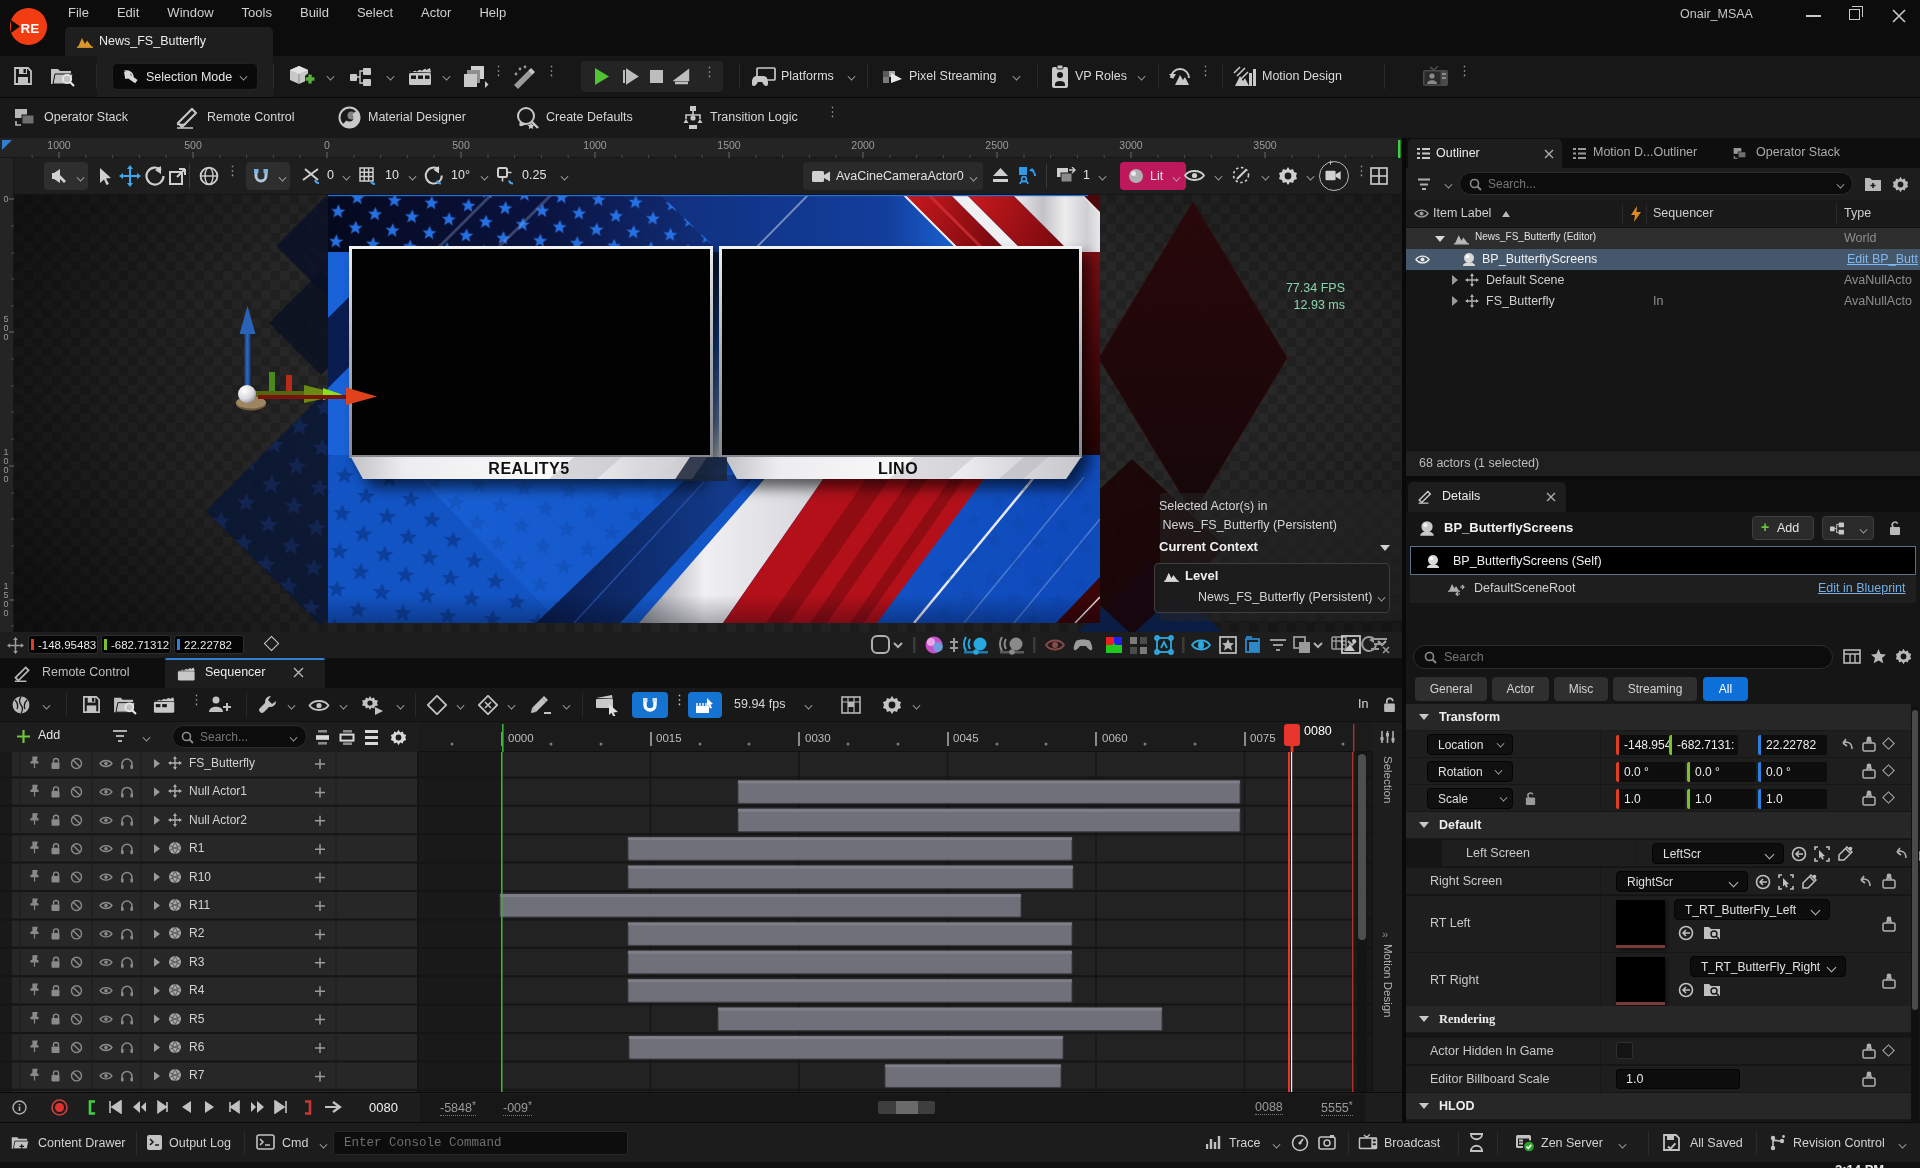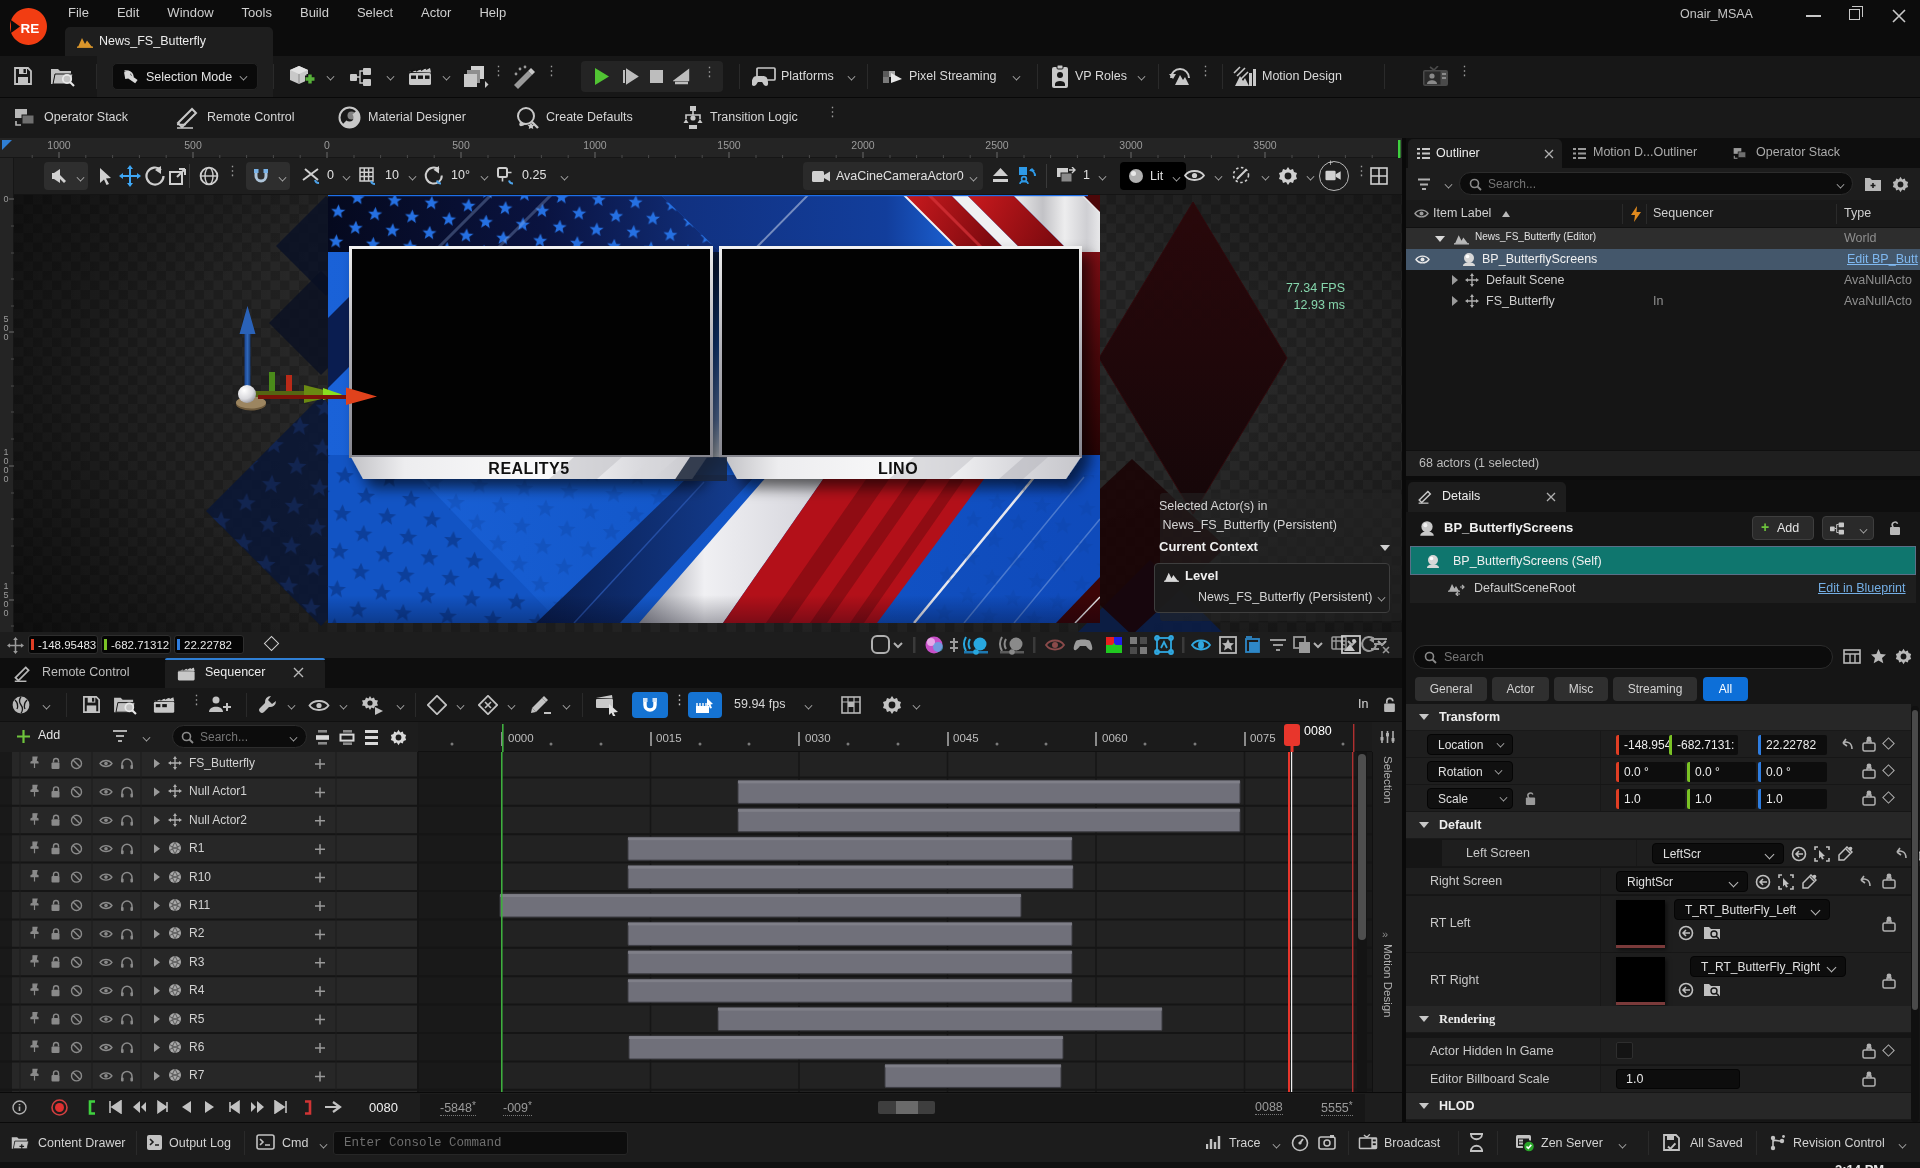--- a/index.html
+++ b/index.html
@@ -416,21 +416,21 @@
     <div class="sep abs" style="left:1032px;top:6px;height:24px;background:#3a3a3a;"></div>
 
     <svg class="abs" style="left:1042px;top:9px;" width="20" height="17" viewBox="0 0 20 17">
       <rect x="1" y="1" width="11" height="9" fill="#cfcfcf"></rect>
           <rect x="5" y="6" width="11" height="9" fill="#8a8a8a" stroke="#1e1e1e"></rect>
       <path d="M13 3 h6 M16 0 l3 3 l-3 3" stroke="#cfcfcf" stroke-width="1.4" fill="none"></path>
     </svg>
     <div class="abs txt" style="left:1069px;top:10px;font-size:12.5px;color:#e0e0e0;">1</div>
     <span class="chev abs" style="left:1080px;top:15px;"></span>
 
-    <div class="abs" style="left:1106px;top:4px;width:66px;height:28px;background:#000000;border-radius:4px;">
+    <div class="abs" style="left:1106px;top:4px;width:66px;height:28px;background:#be185d;border-radius:4px;">
       <svg class="abs" style="left:8px;top:6px;" width="16" height="16" viewBox="0 0 16 16">
             <circle cx="8" cy="8" r="7" fill="#b0b0b0"></circle>
             <circle cx="5.5" cy="5.5" r="2.5" fill="#e8e8e8"></circle>
           </svg>
       <div class="abs txt" style="left:30px;top:7px;font-size:12.5px;color:#e0e0e0;">Lit</div>
       <span class="chev abs" style="left:48px;top:12px;"></span>
     </div>
 
     <svg class="abs" style="left:1170px;top:10px;" width="21" height="15" viewBox="0 0 21 15">
       <path d="M1 7.5 C5 1.5 16 1.5 20 7.5 C16 13.5 5 13.5 1 7.5 Z" fill="none" stroke="#cfcfcf" stroke-width="1.8"></path>
@@ -1509,21 +1509,21 @@
           <rect x="13" y="11" width="8" height="7" rx="1" fill="#c8c8c8"></rect>
           <path d="M7 9 H10 V3 H13 M10 9 V15 H13" stroke="#c8c8c8" stroke-width="1.4" fill="none"></path>
         </svg>
       <span class="chev abs" style="left:32px;top:9px;"></span>
     </div>
     <svg class="abs" style="left:482px;top:8px;" width="14" height="16" viewBox="0 0 14 15">
         <rect x="2" y="6.5" width="10" height="8" rx="1" fill="#b8b8b8"></rect>
         <path d="M4.5 6.5 V4.5 a2.8 2.8 0 0 1 5.6 0" fill="none" stroke="#b8b8b8" stroke-width="1.6" transform="rotate(-25 7 5)"></path>
       </svg>
   </div>
-  <div class="abs" style="left:4px;top:408px;width:506px;height:29px;background:#0f766e;border:1px solid #5a7088;">
+  <div class="abs" style="left:4px;top:408px;width:506px;height:29px;background:#000000;border:1px solid #5a7088;">
     <svg class="abs" style="left:14px;top:7px;" width="16" height="15" viewBox="0 0 16 15">
         <circle cx="8" cy="6" r="5" fill="#d8d8d8"></circle>
         <circle cx="6.5" cy="4.5" r="1.8" fill="#fff"></circle>
         <path d="M2 14 C2 9 14 9 14 14 Z" fill="#d8d8d8"></path>
       </svg>
     <div class="abs txt" style="left:42px;top:7px;font-size:12.5px;color:#f0f0f0;">BP_ButterflyScreens (Self)</div>
   </div>
   <div class="abs" style="left:4px;top:437px;width:506px;height:28px;background:#1e1e1e;">
     <svg class="abs" style="left:38px;top:7px;" width="17" height="14" viewBox="0 0 17 14">
         <path d="M1 9 L4 2 L6.5 6.5 L8 4 L11 9 Z" fill="#b0b0b0"></path>

